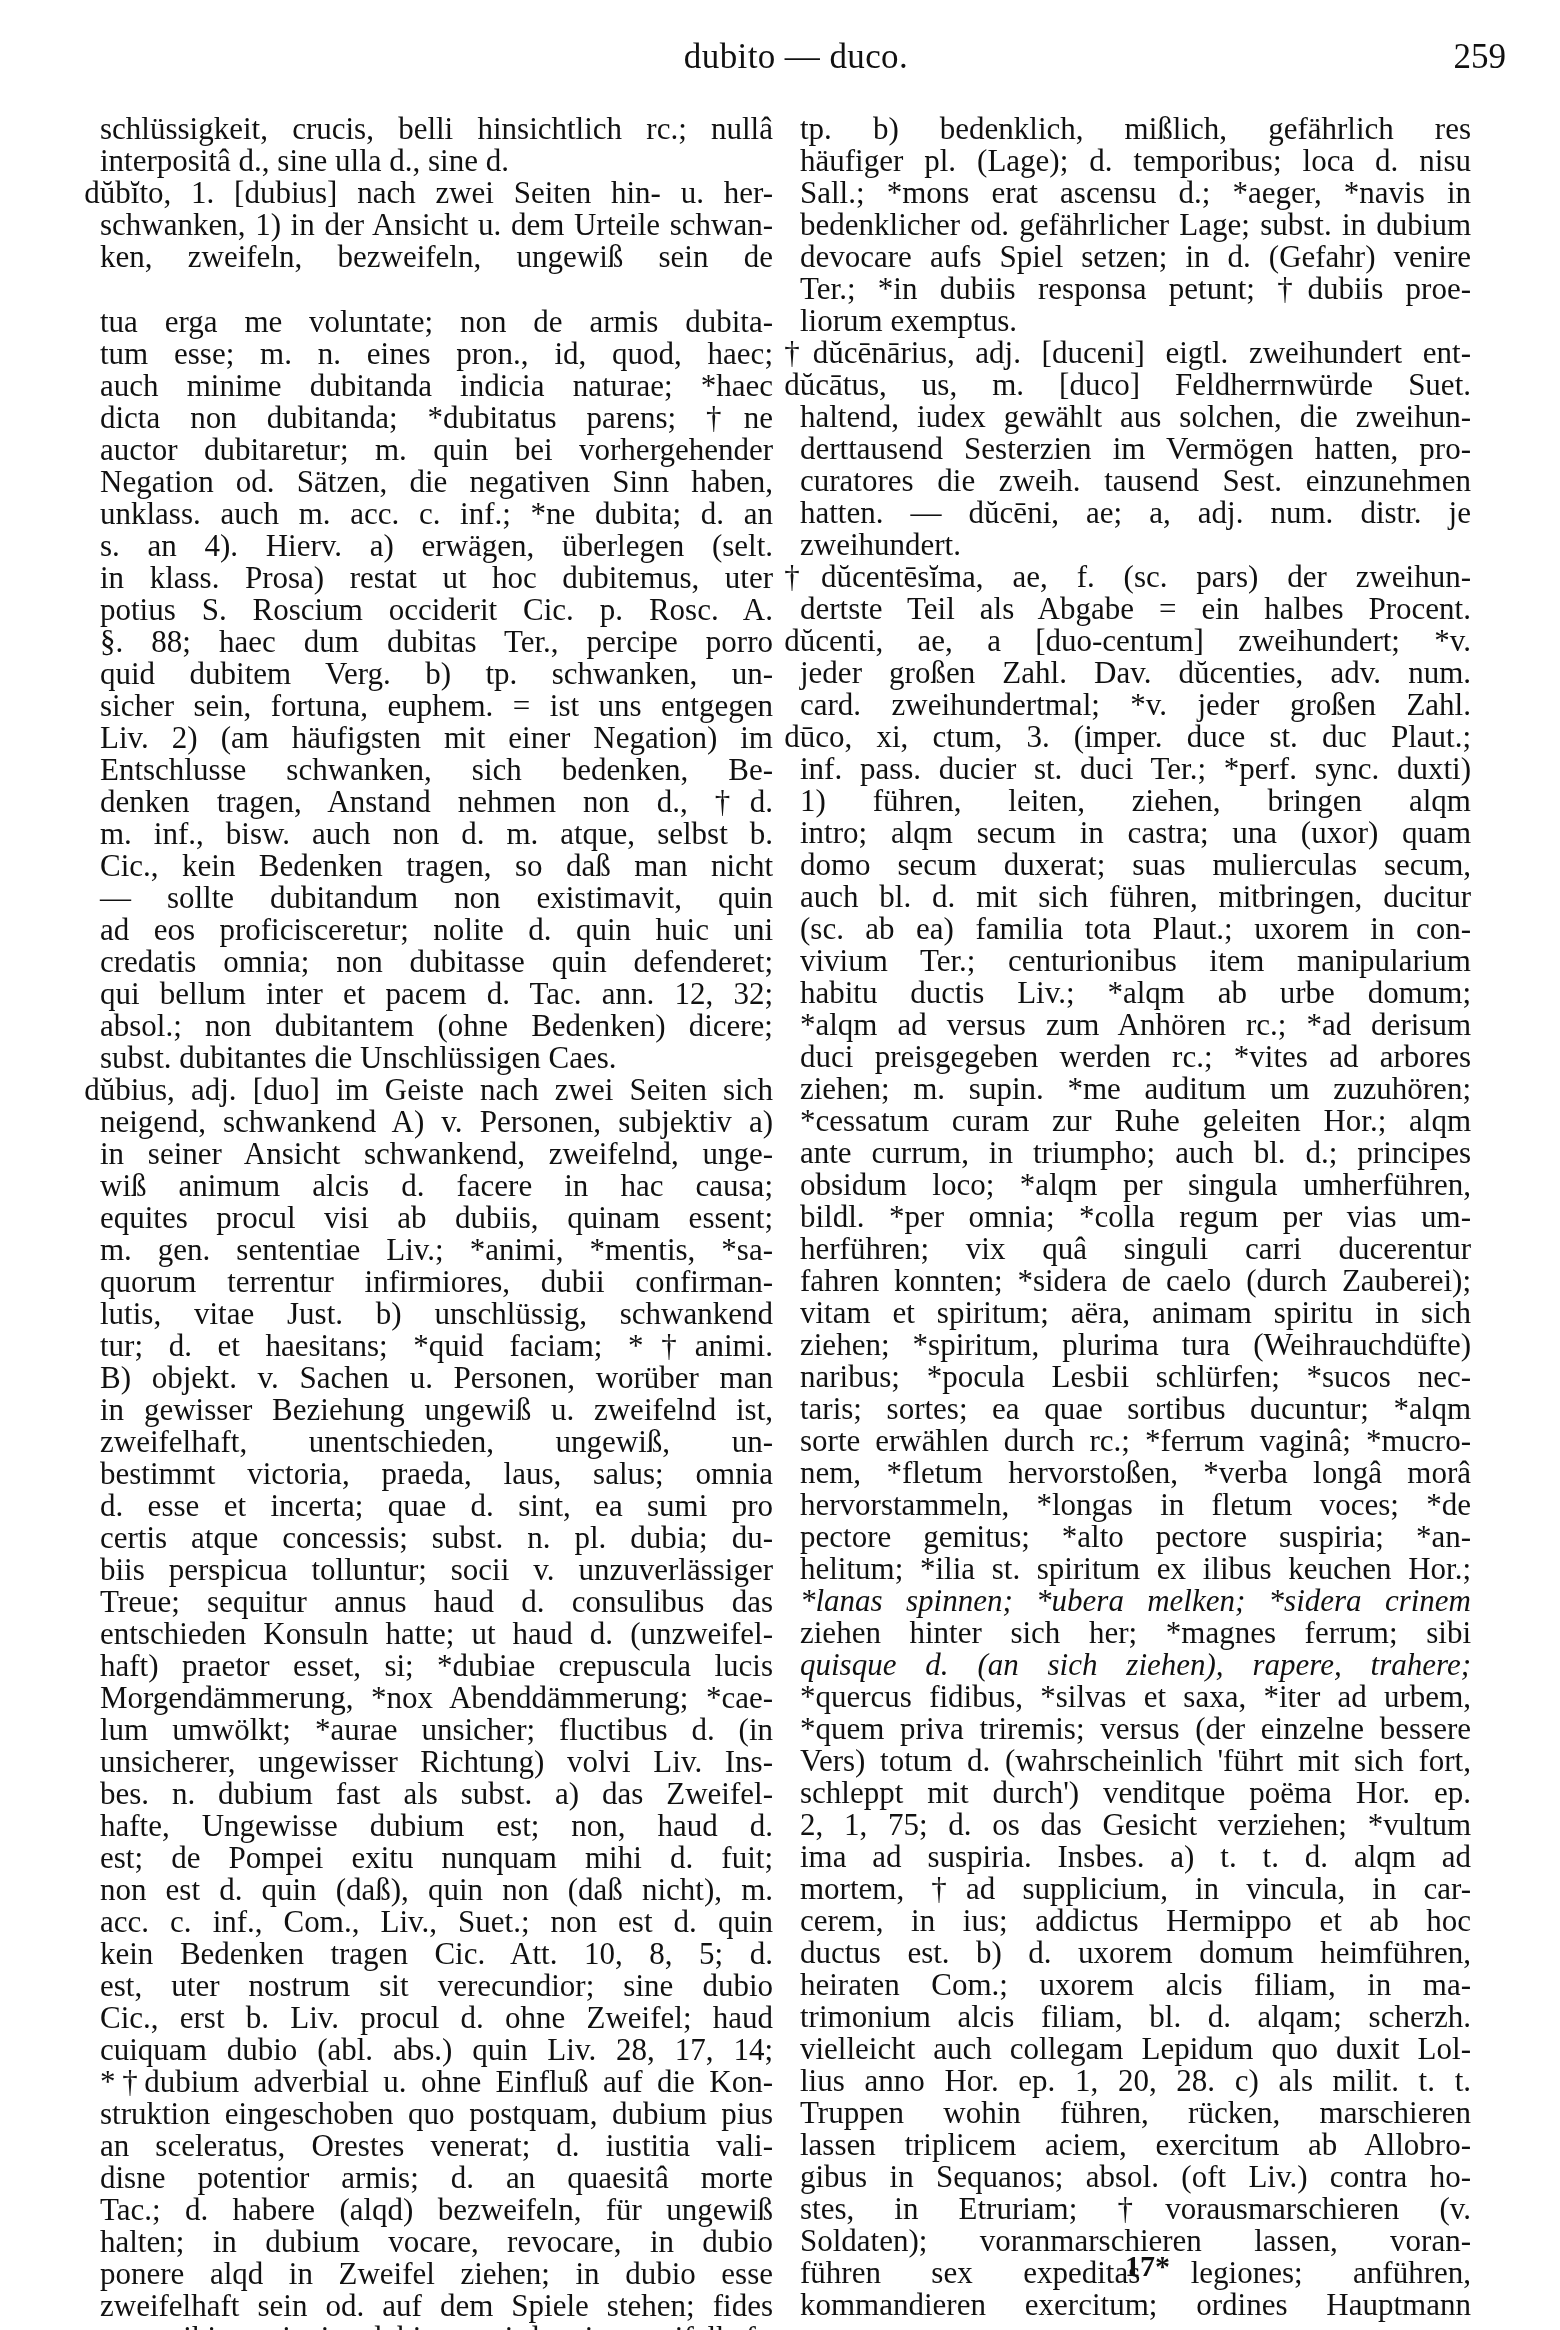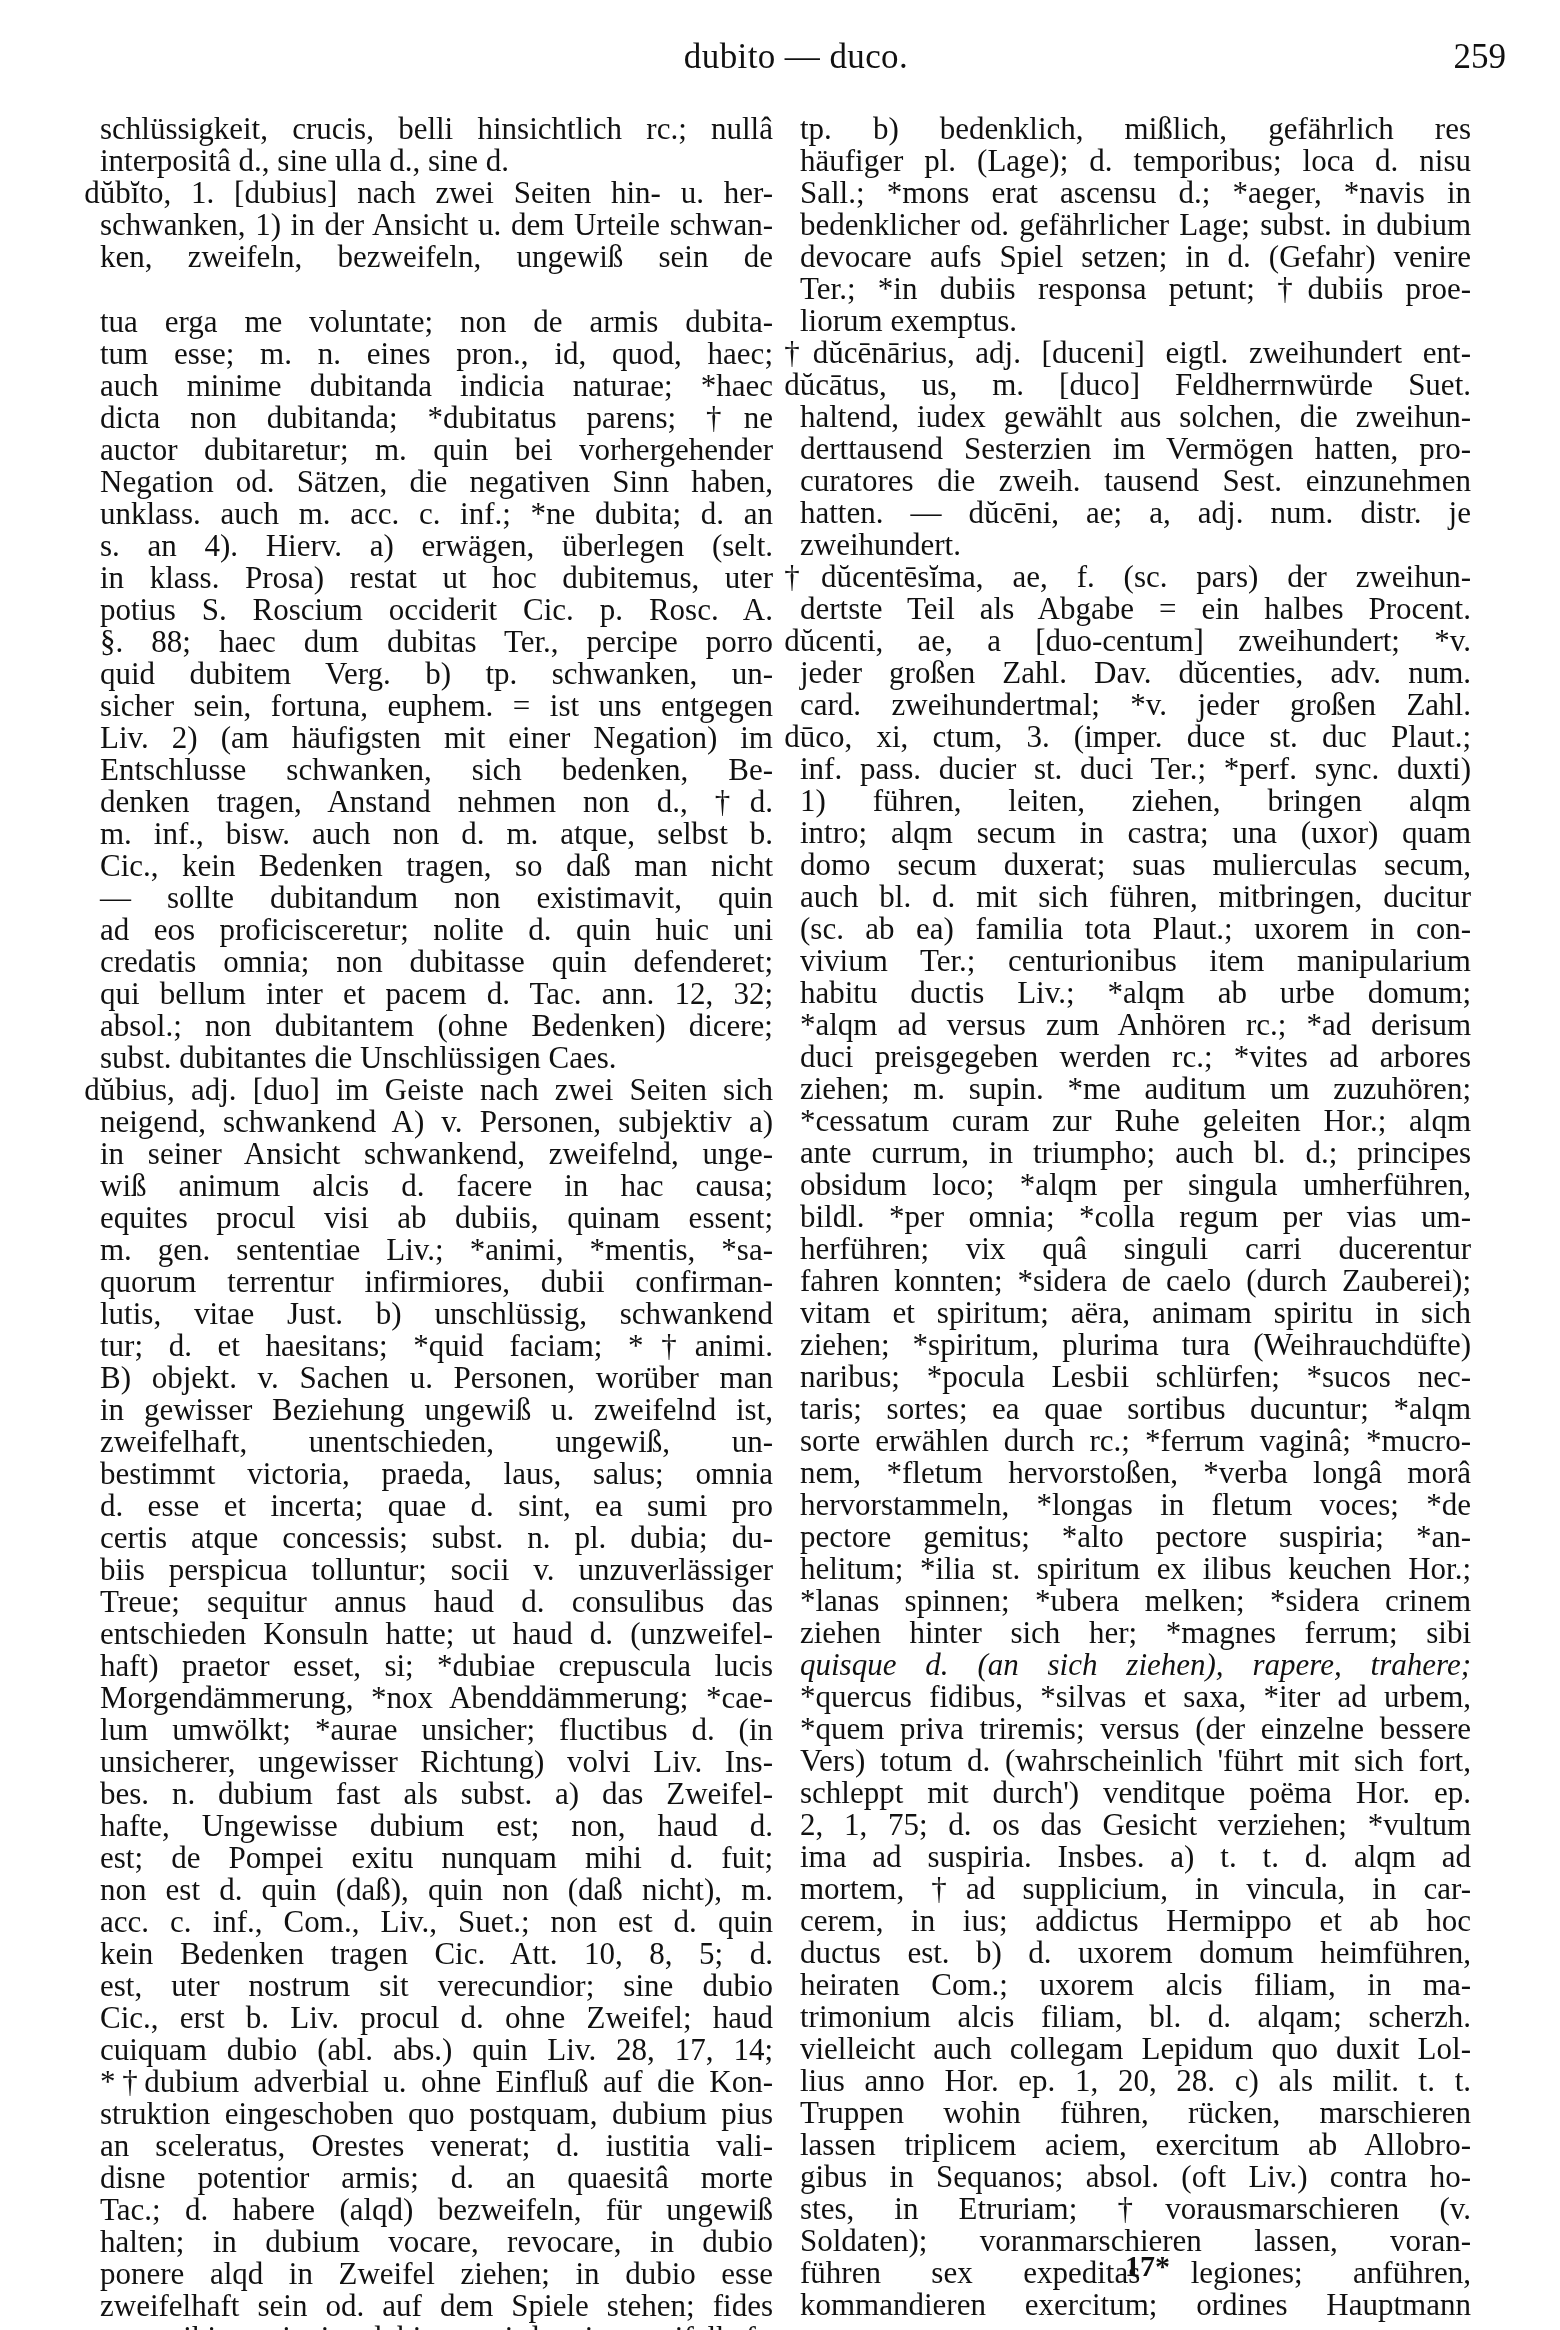--- a/index.html
+++ b/index.html
@@ -137,21 +137,21 @@
     <div class="line" style="height: 32px; line-height: 32px;">fahren konnten; *sidera de caelo (durch Zauberei);</div>
     <div class="line" style="height: 32px; line-height: 32px;">vitam et spiritum; aëra, animam spiritu in sich</div>
     <div class="line" style="height: 32px; line-height: 32px;">ziehen; *spiritum, plurima tura (Weihrauchdüfte)</div>
     <div class="line" style="height: 32px; line-height: 32px;">naribus; *pocula Lesbii schlürfen; *sucos nec-</div>
     <div class="line" style="height: 32px; line-height: 32px;">taris; sortes; ea quae sortibus ducuntur; *alqm</div>
     <div class="line" style="height: 32px; line-height: 32px;">sorte erwählen durch rc.; *ferrum vaginâ; *mucro-</div>
     <div class="line" style="height: 32px; line-height: 32px;">nem, *fletum hervorstoßen, *verba longâ morâ</div>
     <div class="line" style="height: 32px; line-height: 32px;">hervorstammeln, *longas in fletum voces; *de</div>
     <div class="line" style="height: 32px; line-height: 32px;">pectore gemitus; *alto pectore suspiria; *an-</div>
     <div class="line" style="height: 32px; line-height: 32px;">helitum; *ilia st. spiritum ex ilibus keuchen Hor.;</div>
-    <div class="line" style="height: 32px; line-height: 32px;">*lanas spinnen; *ubera melken; *sidera crinem</div>
+    <div class="line" style="height: 32px; line-height: 32px; font-style: italic;">*lanas spinnen; *ubera melken; *sidera crinem</div>
     <div class="line" style="height: 32px; line-height: 32px;">ziehen hinter sich her; *magnes ferrum; sibi</div>
     <div class="line" style="height: 32px; line-height: 32px; font-style: italic;">quisque d. (an sich ziehen), rapere, trahere;</div>
     <div class="line" style="height: 32px; line-height: 32px;">*quercus fidibus, *silvas et saxa, *iter ad urbem,</div>
     <div class="line" style="height: 32px; line-height: 32px;">*quem priva triremis; versus (der einzelne bessere</div>
     <div class="line" style="height: 32px; line-height: 32px;">Vers) totum d. (wahrscheinlich 'führt mit sich fort,</div>
     <div class="line" style="height: 32px; line-height: 32px;">schleppt mit durch') venditque poëma Hor. ep.</div>
     <div class="line" style="height: 32px; line-height: 32px;">2, 1, 75; d. os das Gesicht verziehen; *vultum</div>
     <div class="line" style="height: 32px; line-height: 32px;">ima ad suspiria. Insbes. a) t. t. d. alqm ad</div>
     <div class="line" style="height: 32px; line-height: 32px;">mortem, †ad supplicium, in vincula, in car-</div>
     <div class="line" style="height: 32px; line-height: 32px;">cerem, in ius; addictus Hermippo et ab hoc</div>

